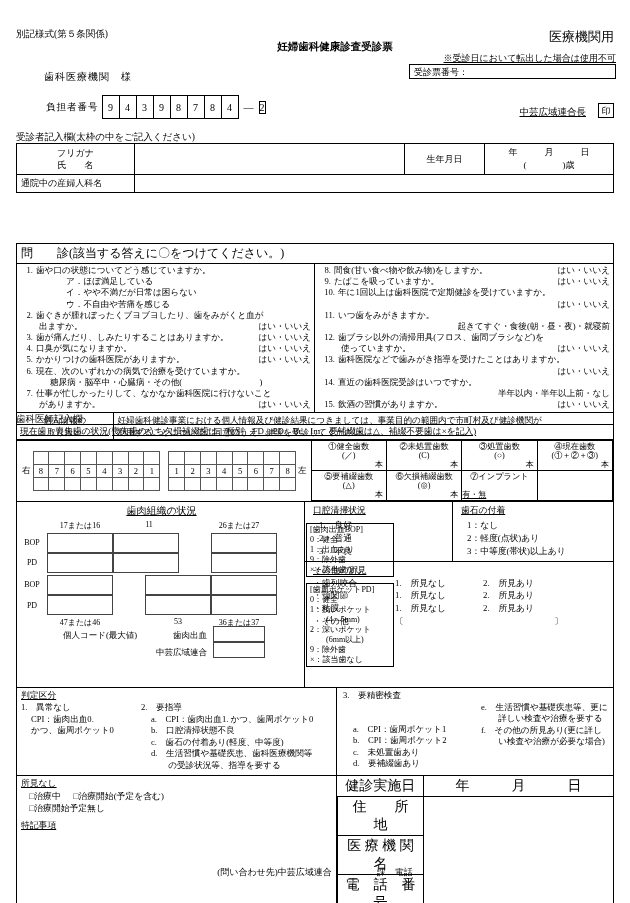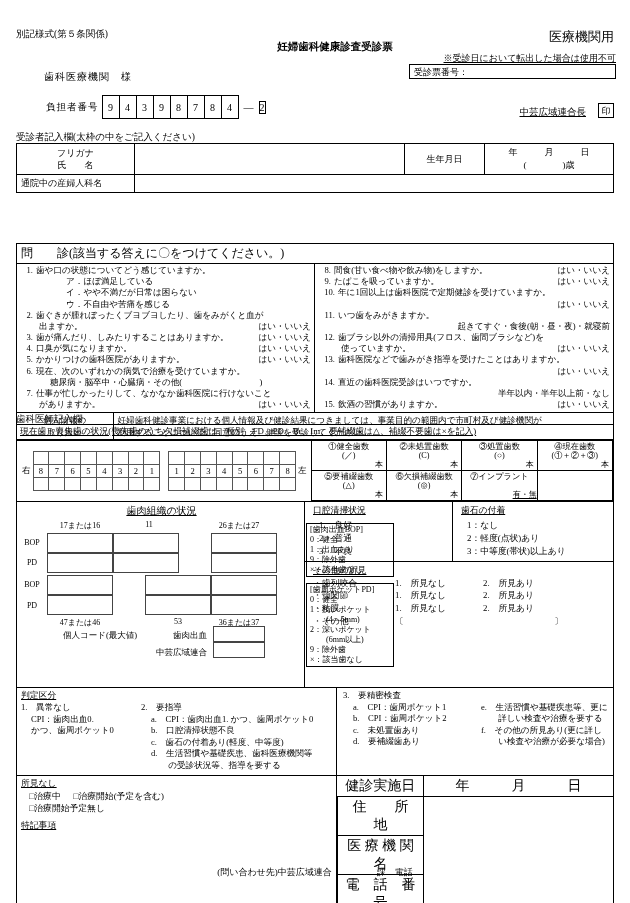--- a/index.html
+++ b/index.html
@@ -136,21 +136,21 @@
   .judge { border-top: 1px solid #000; display: flex; font-size: 8.6px; }
   .j-left { width: 320px; border-right: 1px solid #000; padding: 2px 3px 3px 4px; }
   .j-right { width: 274px; padding: 2px 3px 3px 6px; }
   .j-title { text-decoration: underline; font-size: 8.8px; }
   .j-flex { display: flex; }
   .j-c1 { width: 120px; }
   .j-c2 { flex: 1; }
   .j-li { line-height: 1.35; }
   .j-ind { padding-left: 10px; }
   .j-cols3 { display:flex; }
-  .j3a { width: 138px; }
+  .j3a { width: 138px; margin-top: 22px; }
   .j3b { flex: 1; }
 
   
   .foot { border-top: 1px solid #000; display: flex; }
   .foot-left { width: 320px; border-right: 1px solid #000; padding: 2px 4px; font-size: 8.8px; }
   .foot-left .ft { text-decoration: underline; }
   .foot-left .cbx { padding-left: 8px; line-height: 1.45; }
   .foot-right { flex: 1; }
   .foot-tbl { width: 100%; border-collapse: collapse; font-size: 14px; }
   .foot-tbl td { border: 1px solid #000; padding: 1px 3px; }
@@ -453,21 +453,21 @@
             <span class="cap">(△)</span>
             <span class="hon">本</span>
           </td>
           <td>
             <span class="cap">⑥欠損補綴歯数</span>
             <span class="cap">(◎)</span>
             <span class="hon">本</span>
           </td>
           <td>
             <span class="cap">⑦インプラント</span>
-            <span class="hon" style="right:auto;left:0;width:100%;text-align:right;text-decoration:underline;">有・無</span>
+            <span class="hon" style="right:auto;left:0;width:100%;text-align:left;text-decoration:underline;">有・無</span>
           </td>
           <td class="blank"></td>
         </tr>
       </tbody>
         </table>
     </div>
 
     <div class="perio-area">
 
       <div class="perio-left">

